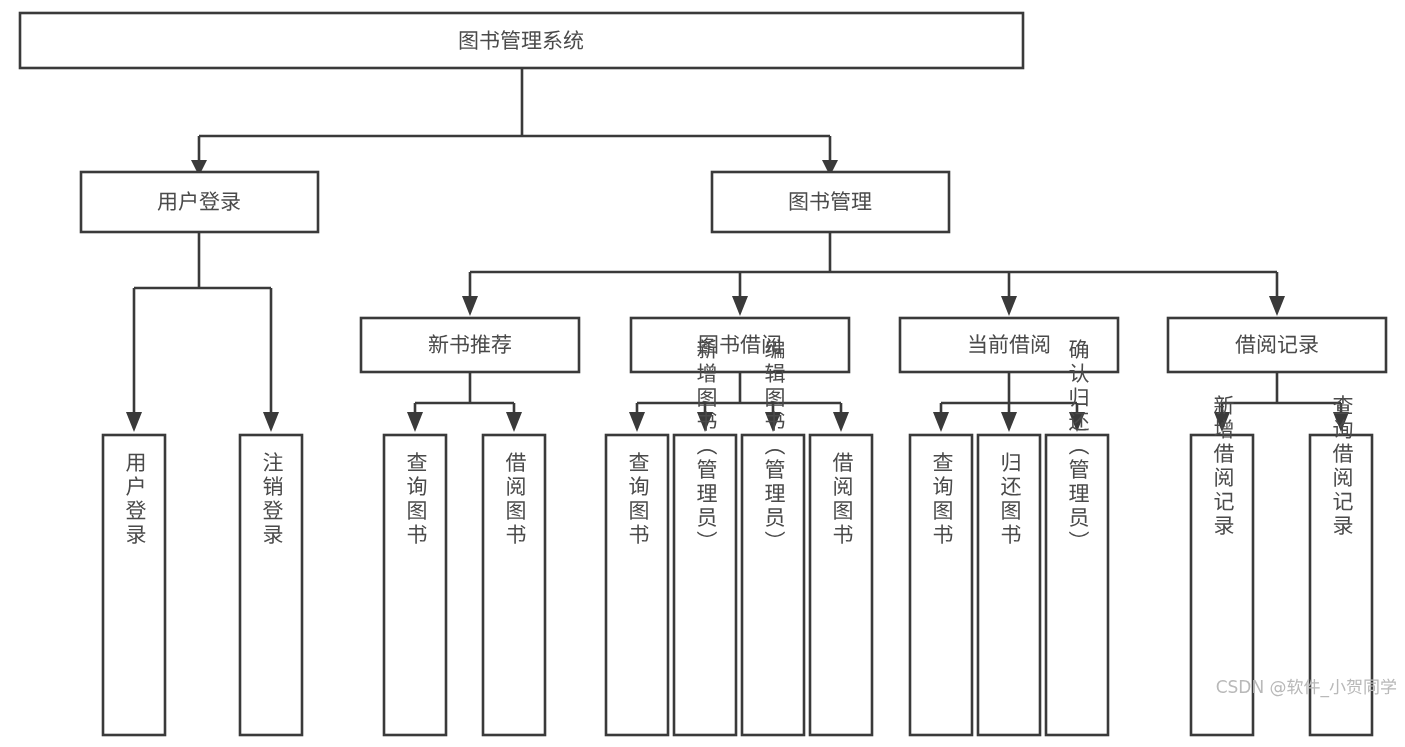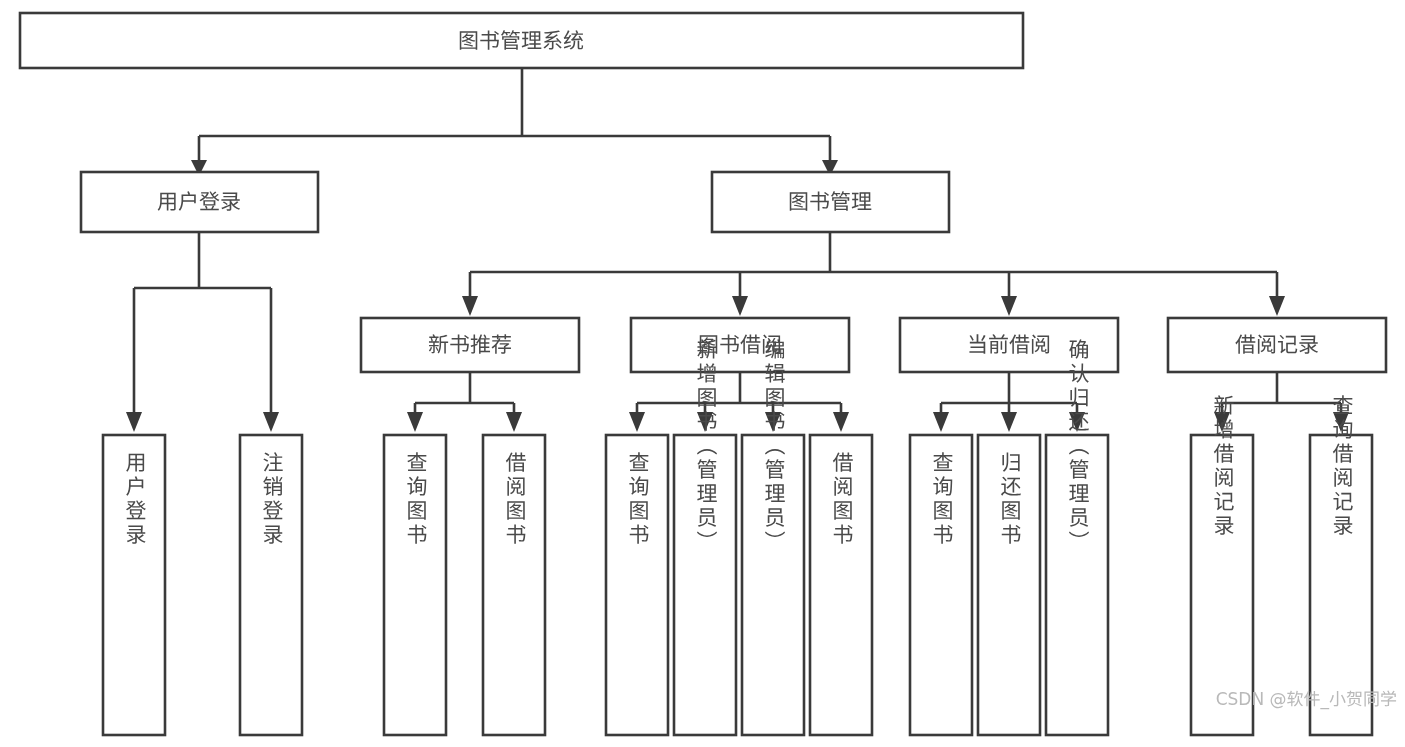--- a/index.html
+++ b/index.html
@@ -56,21 +56,21 @@
     font-family: "DejaVu Sans", "Liberation Sans", sans-serif;
     font-size: 21px;
     text-anchor: middle;
     writing-mode: vertical-rl;
     glyph-orientation-vertical: 0;
     letter-spacing: 3px;
   }
   .watermark-text {
     position: absolute;
     right: 8px;
-    bottom: 6px;
+    bottom: 18px;
     font-family: "DejaVu Sans", "Liberation Sans", sans-serif;
     font-size: 17px;
     color: #b9b9b9;
     white-space: nowrap;
     user-select: none;
     pointer-events: none;
   }
 </style>
 </head>
 <body>

